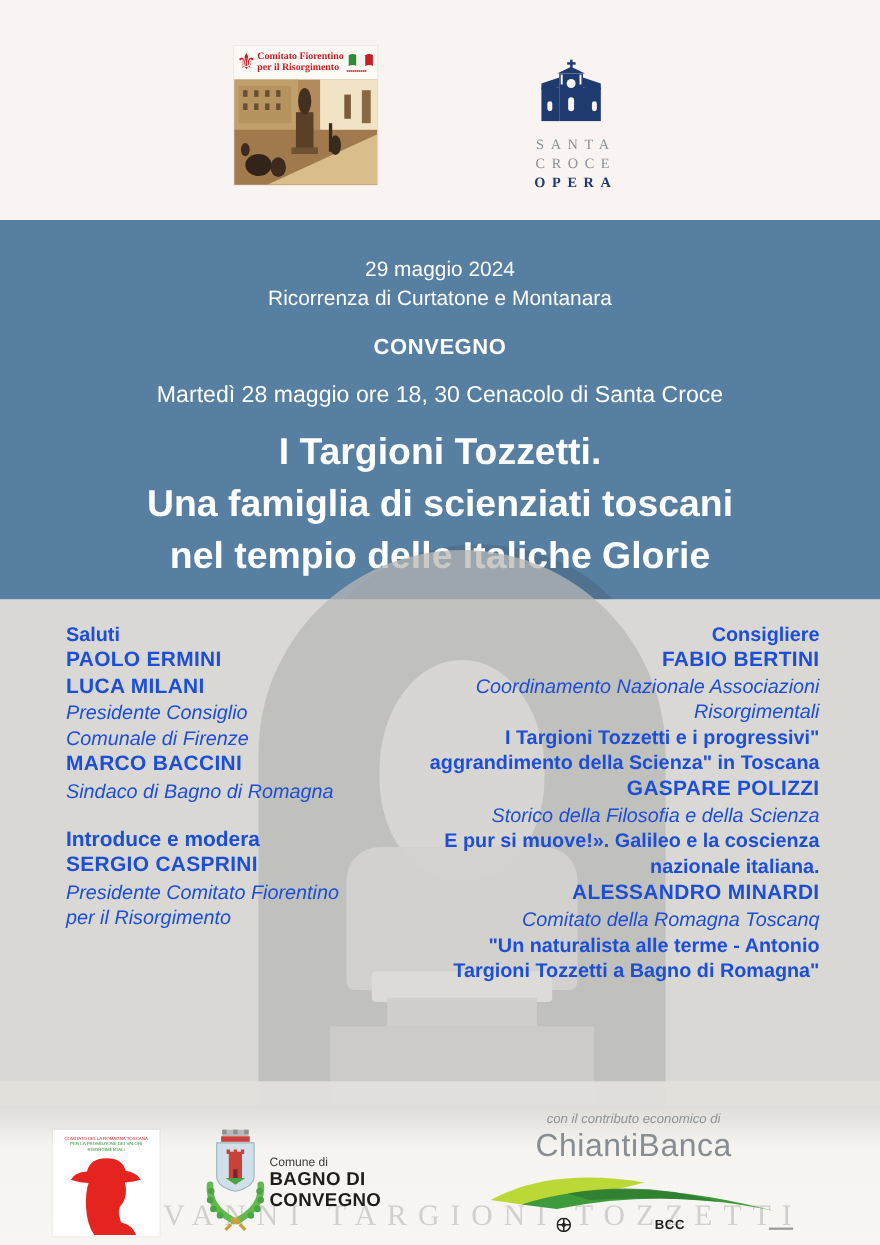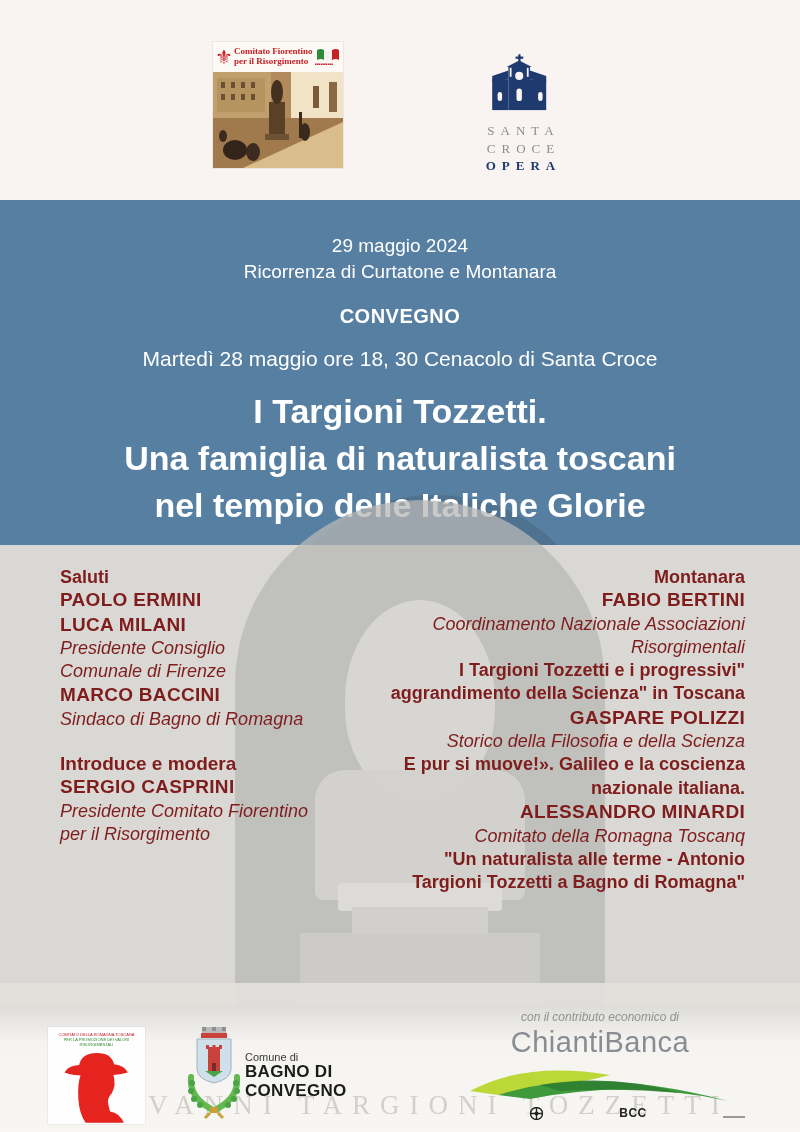--- a/index.html
+++ b/index.html
@@ -39,21 +39,21 @@
   .band-inner { position:relative; padding-top:33px; }
   .band-date { font-size:19px; line-height:1.35; }
   .band-occasion { font-size:19px; line-height:1.35; }
   .band-type { font-size:20px; font-weight:bold; letter-spacing:0.5px; margin-top:21px; }
   .band-when { font-size:21px; margin-top:19px; }
   .band-title { font-size:34px; font-weight:bold; line-height:1.38; margin-top:17px; }
 
   
   .main {
     position:absolute; top:545px; left:0; width:800px; height:460px;
-    background:#d9d8d4; color:#7f1d1d; overflow:visible;
+    background:#d9d8d4; color:#1d4ed8; overflow:visible;
   }
   .niche {
     position:absolute; left:235px; top:-45px; width:370px; height:505px;
     background:#b7b8b5; border-radius:185px 185px 0 0; opacity:0.75;
   }
   .bust-head { position:absolute; left:345px; top:55px; width:150px; height:200px; background:#d8d7d3; border-radius:50% 50% 46% 46%; opacity:0.95; }
   .bust-chest { position:absolute; left:315px; top:225px; width:210px; height:130px; background:#d3d2ce; border-radius:30px 30px 8px 8px; opacity:0.95; }
   .bust-base1 { position:absolute; left:338px; top:338px; width:164px; height:28px; background:#dcdbd7; border-radius:4px; }
   .bust-base2 { position:absolute; left:352px; top:362px; width:136px; height:26px; background:#d0cfcb; }
   .bust-pedestal { position:absolute; left:300px; top:388px; width:240px; height:90px; background:#cccbc7; }
@@ -86,21 +86,21 @@
   }
   .romagna-caption { margin-top:5px; text-align:center; line-height:1.3; }
   .romagna-caption .c1 { font-size:4px; color:#c42127; display:block; }
   .romagna-caption .c2 { font-size:4px; color:#2e8b2e; display:block; }
 
   .comune { position:absolute; left:183px; top:20px; display:flex; align-items:flex-start; }
   .comune-text { margin-top:26px; }
   .comune-small { font-size:11px; color:#3a3a3a; }
   .comune-name { font-size:17px; font-weight:bold; color:#1c1c1c; line-height:1.1; letter-spacing:0.3px; }
 
-  .sponsor { position:absolute; left:455px; top:5px; width:290px; text-align:center; }
+  .sponsor { position:absolute; left:431px; top:5px; width:290px; text-align:center; }
   .sponsor-pre { font-size:12px; font-style:italic; color:#8d9296; }
   .sponsor-name { font-size:29px; color:#878d93; font-weight:normal; letter-spacing:0.5px; margin-top:2px; }
   .sponsor-swoosh { display:block; margin:2px auto 0 auto; }
   .bcc { display:flex; align-items:center; justify-content:space-between; margin-left:75px; margin-top:1px; }
   .bcc-text { font-size:12px; font-weight:bold; color:#222; letter-spacing:0.5px; margin-left:2px; }
   .bcc-sub { width:22px; height:2px; background:#999; margin-left:2px; margin-top:8px; }
 </style>
 </head>
 <body>
 
@@ -182,21 +182,21 @@
   </div>
 
   <div class="blue-band">
     <div class="band-head-shadow"></div>
     <div class="band-inner">
       <div class="band-date">29 maggio 2024</div>
       <div class="band-occasion">Ricorrenza di Curtatone e Montanara</div>
       <div class="band-type">CONVEGNO</div>
       <div class="band-when">Martedì 28 maggio ore 18, 30 Cenacolo di Santa Croce</div>
       <div class="band-title pre">I Targioni Tozzetti.
-Una famiglia di naturalista toscani
+Una famiglia di scienziati toscani
 nel tempio delle Italiche Glorie</div>
     </div>
   </div>
 
   <div class="main">
     <div class="niche"></div>
     <div class="bust-head"></div>
     <div class="bust-chest"></div>
     <div class="bust-base1"></div>
     <div class="bust-base2"></div>
@@ -222,21 +222,21 @@
       <div class="moderation-heading">Introduce e modera</div>
 
       <div class="speaker">
         <div class="speaker-name">SERGIO CASPRINI</div>
         <div class="speaker-role pre">Presidente Comitato Fiorentino
 per il Risorgimento</div>
       </div>
     </div>
 
     <div class="col col-right">
-      <div class="col-heading">Montanara</div>
+      <div class="col-heading">Consigliere</div>
 
       <div class="speaker">
         <div class="speaker-name">FABIO BERTINI</div>
         <div class="speaker-role pre">Coordinamento Nazionale Associazioni
 Risorgimentali</div>
         <div class="speaker-talk pre">I Targioni Tozzetti e i progressivi"
 aggrandimento della Scienza" in Toscana</div>
       </div>
       <div class="speaker">
         <div class="speaker-name">GASPARE POLIZZI</div>

